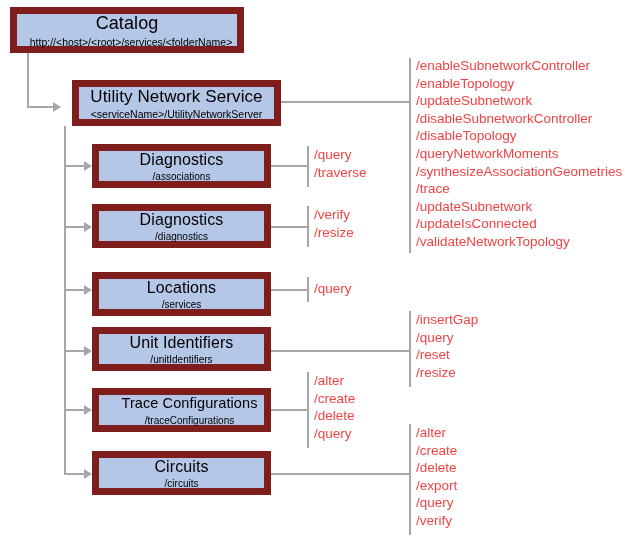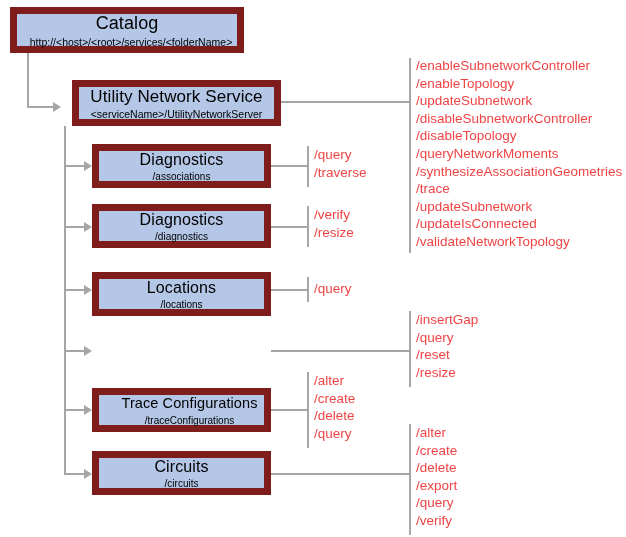--- a/index.html
+++ b/index.html
@@ -131,30 +131,34 @@
   <div class="bracket" style="left:307px;top:206px;height:41px;"></div>
   <div class="ops" style="left:314px;top:206px;">
       <div>/verify</div>
       <div>/resize</div>
     </div>
 
   <div class="ln h" style="left:64px;top:289px;width:20px;"></div>
   <div class="arrow" style="left:84px;top:285px;"></div>
   <div class="node small" style="left:92px;top:272px;width:179px;height:44px;text-align:right;">
     <div class="title">Locations</div>
-    <div class="sub">/locations</div>
+    <div class="sub">/services</div>
   </div>
   <div class="ln h" style="left:271px;top:289px;width:37px;"></div>
   <div class="bracket" style="left:307px;top:277px;height:25px;"></div>
   <div class="ops" style="left:314px;top:280px;">
       <div>/query</div>
     </div>
 
   <div class="ln h" style="left:64px;top:350px;width:20px;"></div>
   <div class="arrow" style="left:84px;top:346px;"></div>
+  <div class="node small" style="left:92px;top:327px;width:179px;height:44px;">
+    <div class="title">Unit Identifiers</div>
+    <div class="sub">/unitIdentifiers</div>
+  </div>
   <div class="ln h" style="left:271px;top:350px;width:139px;"></div>
   <div class="bracket" style="left:409px;top:311px;height:76px;"></div>
   <div class="ops" style="left:416px;top:311px;">
       <div>/insertGap</div>
       <div>/query</div>
       <div>/reset</div>
       <div>/resize</div>
     </div>
 
   <div class="ln h" style="left:64px;top:409px;width:20px;"></div>

